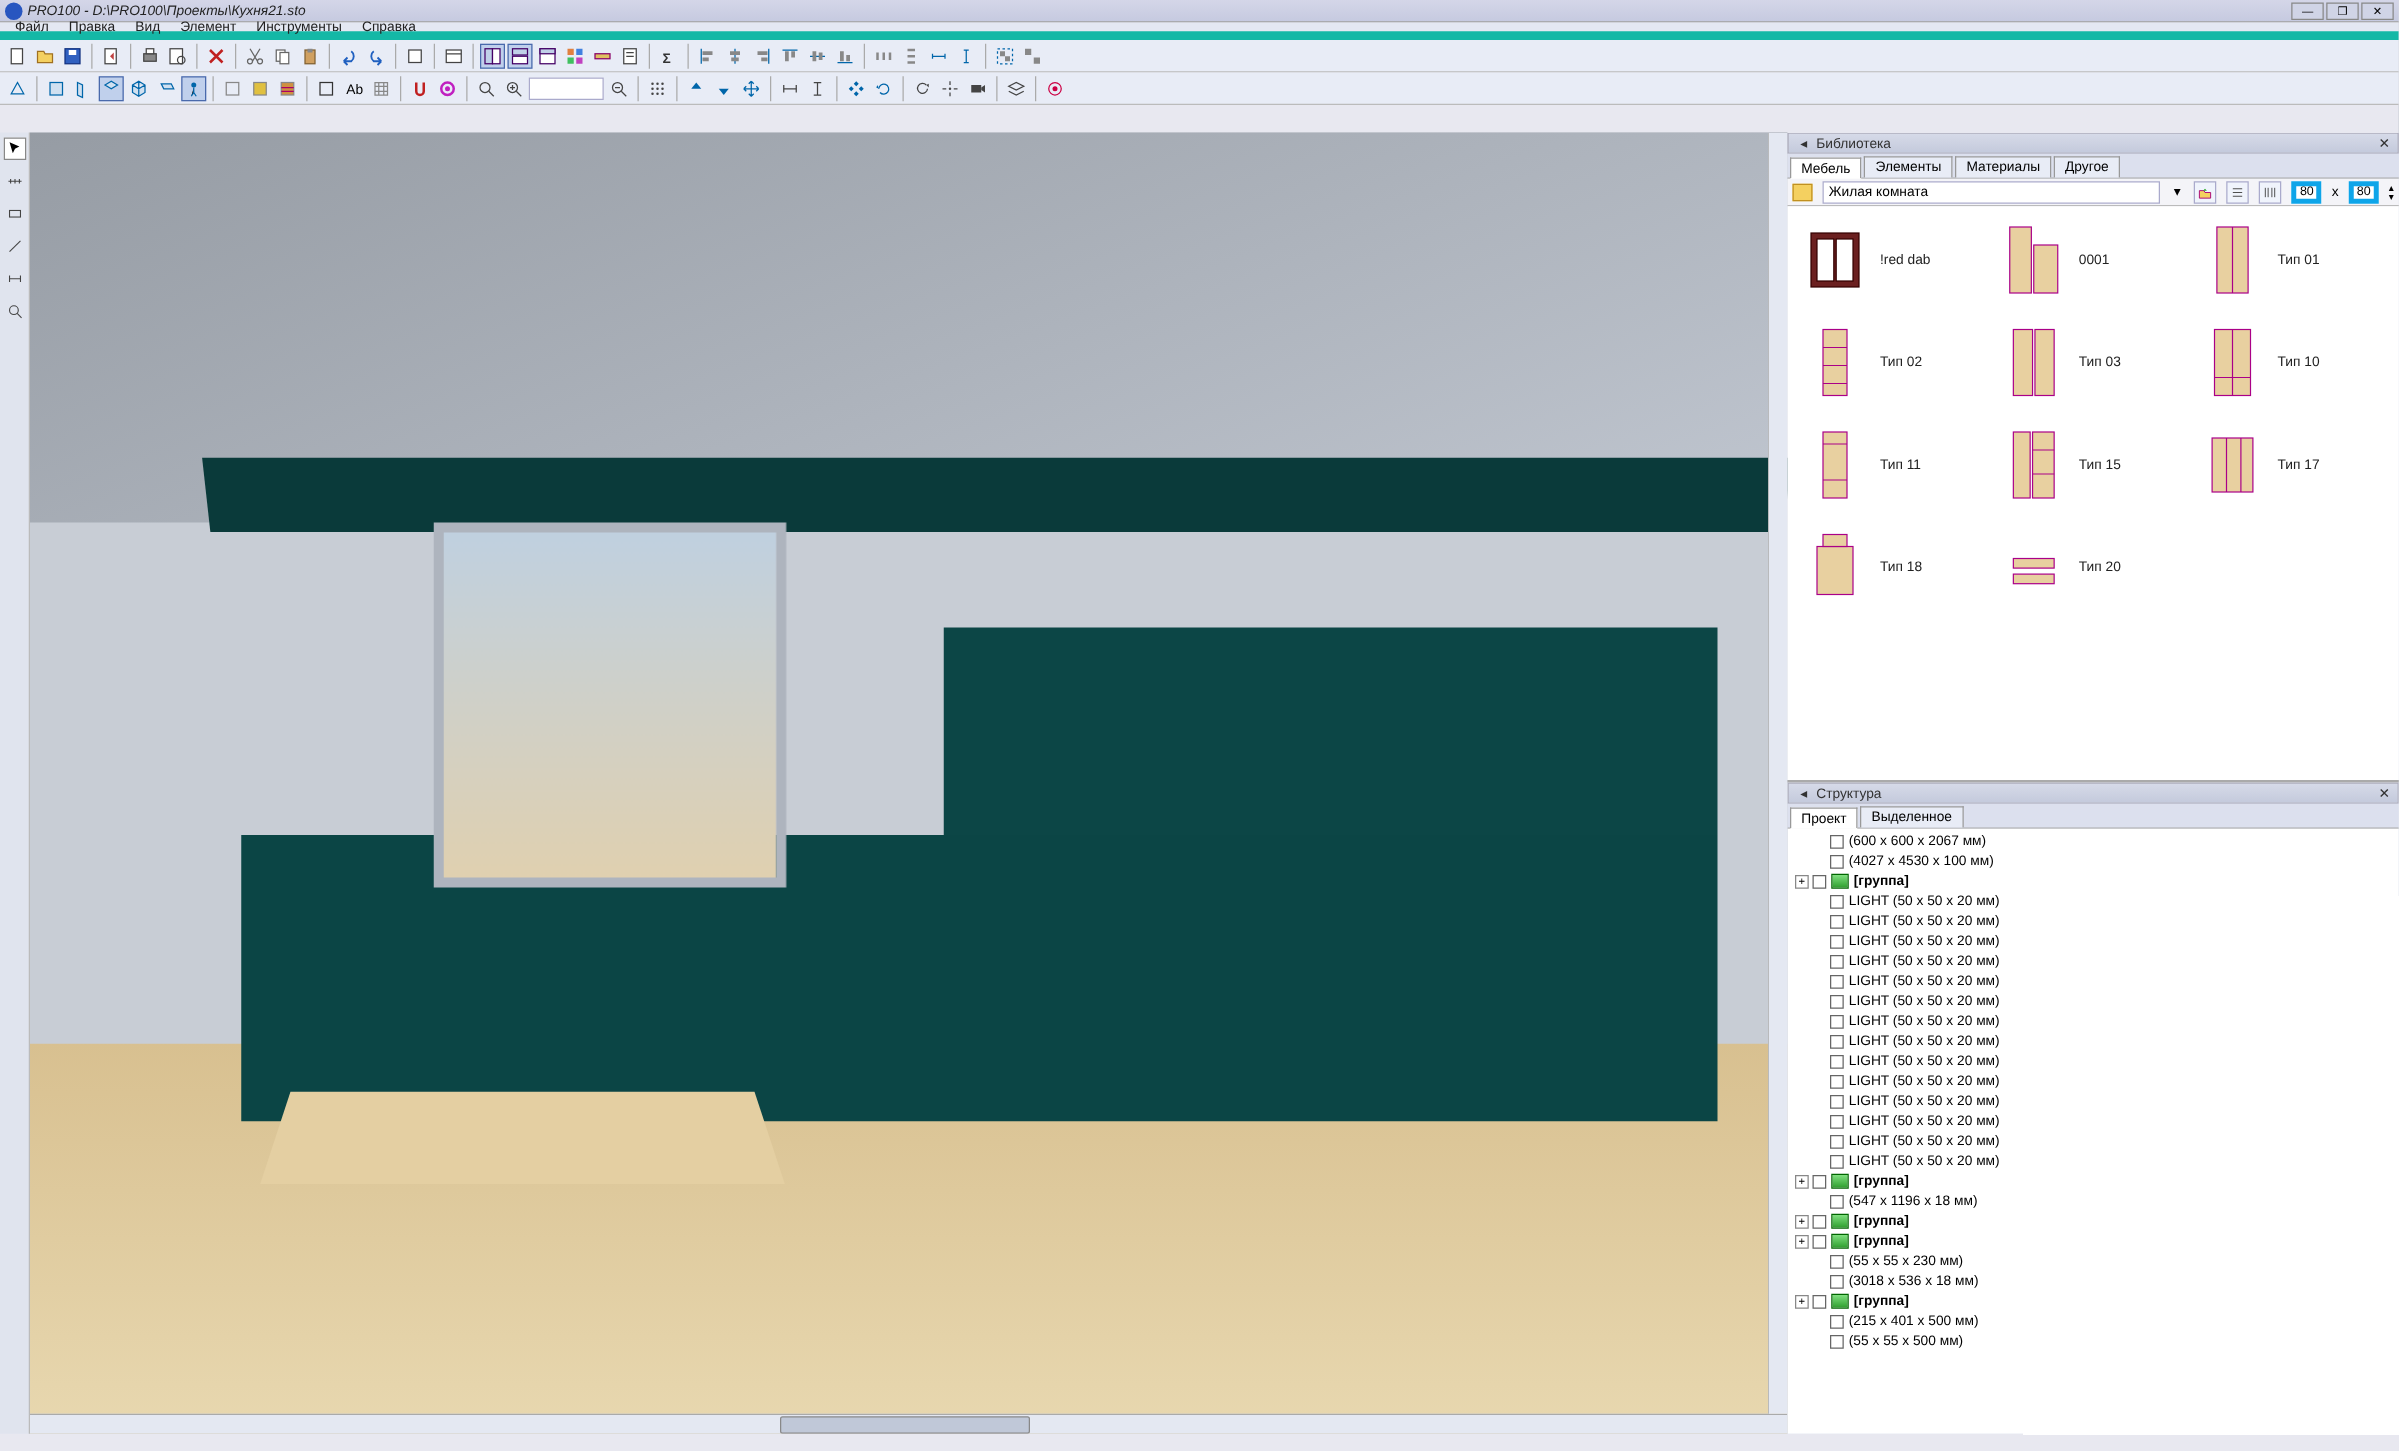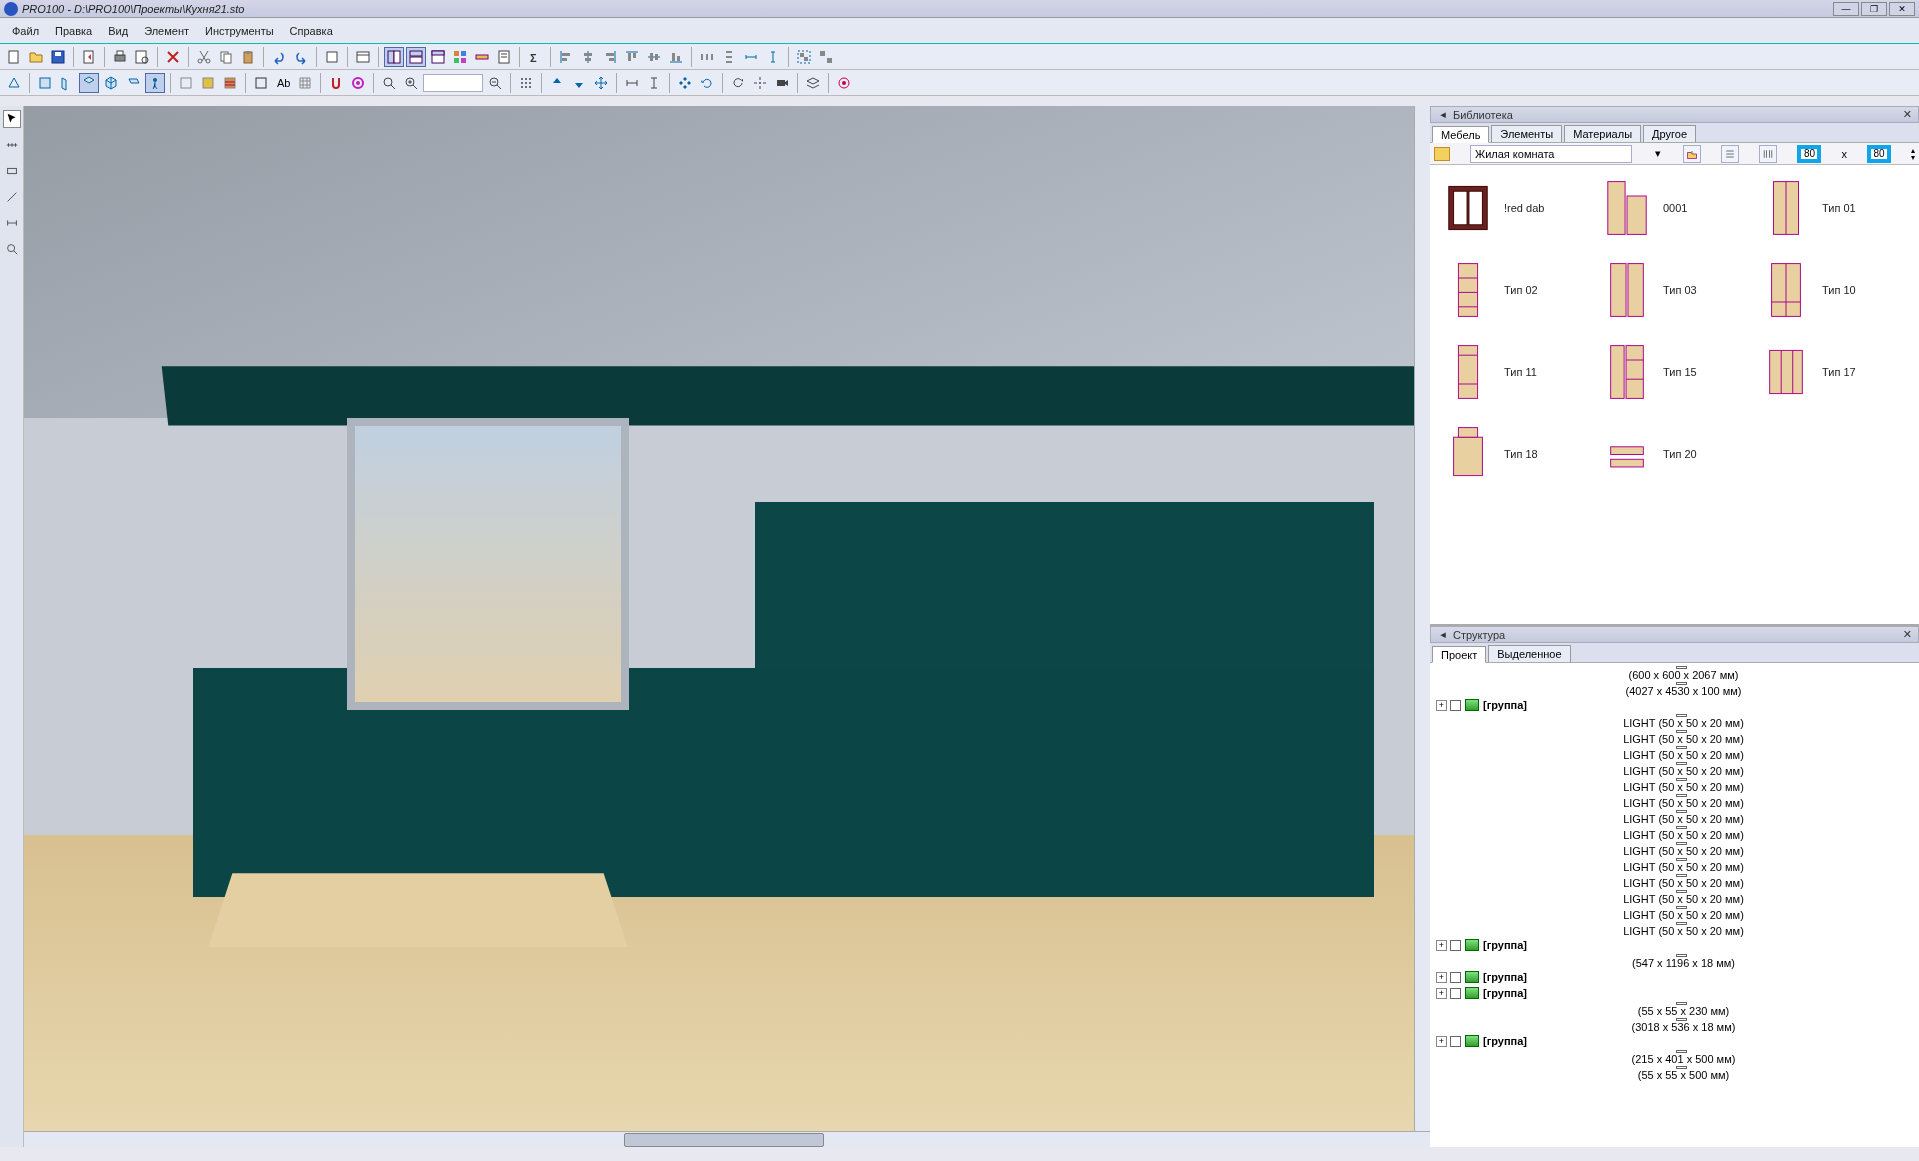--- a/index.html
+++ b/index.html
@@ -1,21 +1,21 @@
 <!DOCTYPE html>
 <html><head>
 <meta charset="utf-8">
 <style>
 * { margin: 0; padding: 0; box-sizing: border-box; font-family: Tahoma, Arial, sans-serif; font-size: 11px; }
 body { background: #e8e8f0; overflow: hidden; width: 1919px; height: 1161px; position: relative; transform-origin: top left; }
 .titlebar { height: 18px; background: linear-gradient(#d4d6e8,#c6cae0); display: flex; align-items: center; padding: 0 4px; border-bottom: 1px solid #999; }
 .titlebar .appicon { width: 14px; height: 14px; background: #2856c0; border-radius: 7px; margin-right: 4px; }
 .titlebar .title { color: #222; flex: 1; font-style: italic; }
 .titlebar .winbtn { width: 26px; height: 14px; margin-left: 2px; background: #d0d4e6; border: 1px solid #888; display: flex; align-items: center; justify-content: center; font-size: 9px; }
-.menubar { height: 26px; background: #e4e8f2; display: flex; align-items: center; padding: 0 4px; border-bottom: 1px solid #14b8a6; }
+.menubar { height: 14px; background: #e4e8f2; display: flex; align-items: center; padding: 0 4px; border-bottom: 7px solid #14b8a6; }
 .menubar span { padding: 0 8px; color: #222; cursor: default; }
 .toolbar { height: 26px; background: #e8ecf6; display: flex; align-items: center; padding: 0 4px; border-bottom: 1px solid #bbb; gap: 2px; }
 .tb { width: 20px; height: 20px; display: flex; align-items: center; justify-content: center; border: 1px solid transparent; }
 .tb.active { border: 1px solid #4a6aac; background: #c0d0ec; }
 .tb svg { width: 16px; height: 16px; }
 .sep { width: 1px; height: 20px; background: #aaa; margin: 0 3px; }
 .sidebar-left { position: absolute; left: 0; top: 106px; width: 24px; height: 1041px; background: #e0e4ee; border-right: 1px solid #bbb; display: flex; flex-direction: column; align-items: center; padding-top: 4px; gap: 8px; }
 .sidebar-left .vtool { width: 18px; height: 18px; display: flex; align-items: center; justify-content: center; }
 .viewport { position: absolute; left: 24px; top: 106px; width: 1406px; height: 1041px; background: #aab0b8; overflow: hidden; }
 .viewport .kitchen { position: absolute; top: 0; left: 0; right: 0; bottom: 0; }
@@ -23,35 +23,35 @@
 .viewport .scrollh { position: absolute; bottom: 0; left: 0; right: 0; height: 16px; background: #e4e8f2; border-top: 1px solid #aaa; display: flex; align-items: center; }
 .viewport .scrollh .thumb { height: 14px; width: 200px; background: #c0c8d8; border: 1px solid #888; margin-left: 600px; border-radius: 2px; }
 .viewport .scrollv { position: absolute; right: 0; top: 0; bottom: 16px; width: 16px; background: #e4e8f2; border-left: 1px solid #aaa; }
 .panel-right { position: absolute; right: 0; top: 106px; width: 489px; height: 1041px; background: #e4e8f2; display: flex; flex-direction: column; }
 .panel-header { height: 17px; background: linear-gradient(#d6dae8,#c4cadc); color: #333; display: flex; align-items: center; padding: 0 6px; border: 1px solid #aab; font-size: 11px; }
 .panel-header .collapse { width: 12px; text-align: center; margin-right: 4px; cursor: default; }
 .panel-header .close { margin-left: auto; cursor: default; font-size: 11px; }
 .tab-row { height: 20px; display: flex; background: #dce0ee; border-bottom: 1px solid #aaa; padding-left: 2px; padding-top: 2px; }
 .tab { padding: 2px 8px; border: 1px solid #999; background: #e8ecf6; margin-right: 2px; font-size: 11px; border-bottom: none; }
 .tab.active { background: #fff; border-bottom: 1px solid #fff; position: relative; top: 1px; }
-.lib-path { height: 22px; display: flex; align-items: center; background: #f4f4f8; border-bottom: 1px solid #bbb; padding: 0 4px; gap: 20px; }
+.lib-path { height: 22px; display: flex; align-items: center; background: #f4f4f8; border-bottom: 1px solid #bbb; padding: 0 4px; gap: 8px; }
 .lib-path .folder-icon { width: 16px; height: 14px; background: #f4d060; border: 1px solid #c09020; }
 .lib-path .path-input { flex: 1; height: 18px; background: #fff; border: 1px solid #aac; padding: 0 4px; font-size: 11px; }
 .lib-path .lb { width: 18px; height: 18px; border: 1px solid #aac; background: #f0f4fc; display: flex; align-items: center; justify-content: center; }
 .lib-path .sz-input { width: 24px; height: 18px; border: 4px solid #0ea5e9; padding: 0 2px; font-size: 10px; text-align: center; }
 .lib-grid { flex: 1; background: #fff; overflow-y: auto; padding: 8px; display: grid; grid-template-columns: 1fr 1fr 1fr; gap: 12px 4px; align-content: start; }
 .lib-item { display: flex; align-items: center; gap: 6px; }
 .lib-item .thumb { width: 60px; height: 70px; display: flex; align-items: center; justify-content: center; }
 .lib-item .lbl { font-size: 11px; color: #222; text-align: center; }
 .furniture-svg { width: 48px; height: 64px; }
 .library-panel { height: 520px; display: flex; flex-direction: column; border-bottom: 2px solid #aaa; }
 .structure-panel { flex: 1; display: flex; flex-direction: column; overflow: hidden; }
 .tree { flex: 1; background: #fff; overflow-y: auto; font-size: 11px; padding: 2px; }
 .tree-row { display: flex; align-items: center; height: 16px; padding-left: 4px; white-space: nowrap; }
-.tree-row.indent1 { padding-left: 18px; flex-direction: column; }
+.tree-row.indent1 { padding-left: 18px; }
 .exp { width: 11px; height: 11px; border: 1px solid #888; font-size: 9px; line-height: 9px; text-align: center; margin-right: 3px; background: #fff; }
 .exp.none { border: none; }
 .chk { width: 11px; height: 11px; border: 1px solid #666; margin-right: 4px; background: #fff; }
 .grp-icon { width: 14px; height: 12px; background: linear-gradient(#80e080,#30a030); margin-right: 4px; border: 1px solid #060; }
 .grp-text { font-weight: bold; }
 .combo-zoom { width: 60px; height: 18px; border: 1px solid #aac; background: #fff; }
 
 .ceiling { position: absolute; top: 0; left: 0; right: 0; height: 38%; background: linear-gradient(160deg,#969ca4,#c4cad4); }
 .ceiling-trim { position: absolute; top: 25%; left: 10%; right: 0; height: 60px; background: #0a3a3a; transform: perspective(800px) rotateX(-8deg); }
 .wall { position: absolute; top: 30%; left: 0; right: 0; height: 45%; background: #c8cdd5; }

